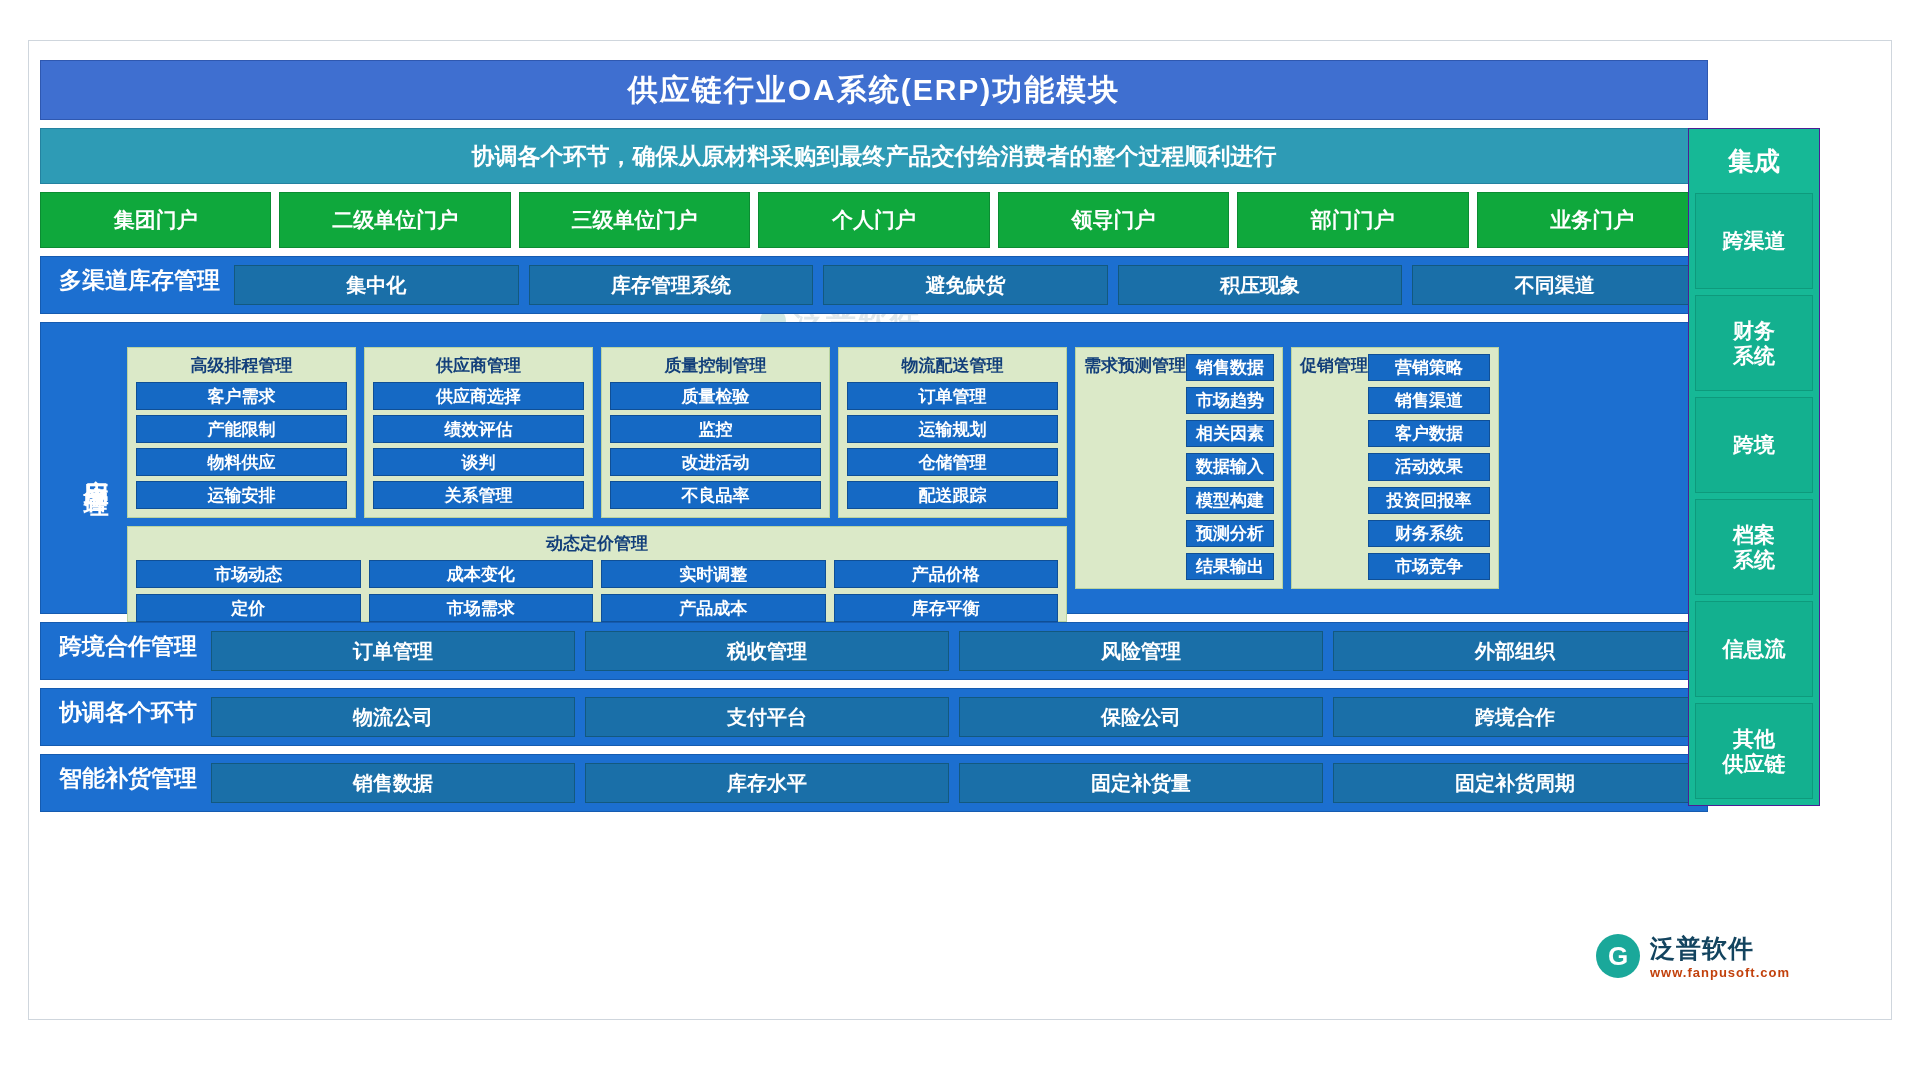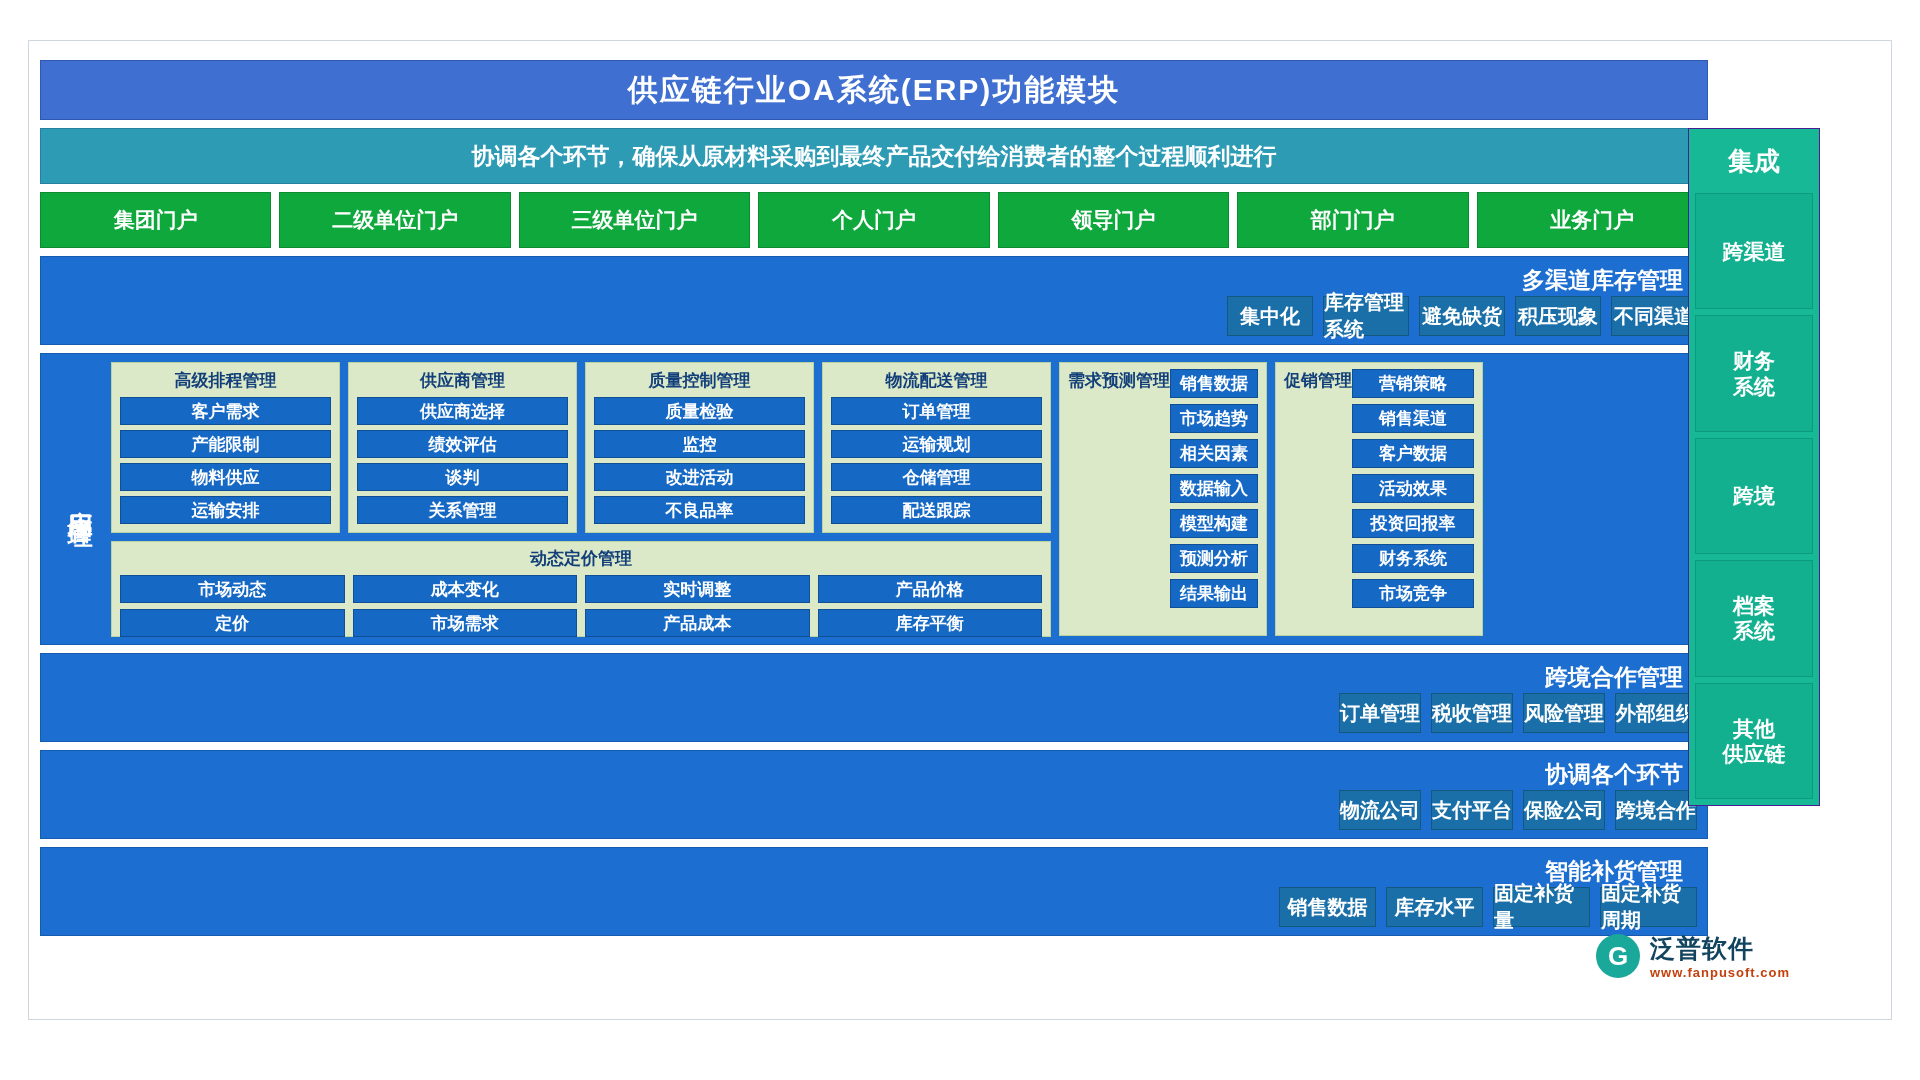--- a/index.html
+++ b/index.html
@@ -96,24 +96,23 @@
     display: flex;
     align-items: center;
     justify-content: center;
   }
 
   .band {
     margin-top: 8px;
     background: #1c6fd0;
     border: 1px solid #155bb0;
     display: flex;
-    align-items: flex-end;
+    align-items: flex-start;
     padding: 8px 10px;
     box-sizing: border-box;
-    flex-direction: column;
   }
   .band-label {
     color: #ffffff;
     font-size: 23px;
     font-weight: bold;
     flex: 0 0 auto;
     padding: 0 14px 0 8px;
     white-space: nowrap;
   }
   .band-items {
@@ -133,21 +132,21 @@
     align-items: center;
     justify-content: center;
   }
 
   
   .app-block {
     margin-top: 8px;
     background: #1c6fd0;
     border: 1px solid #155bb0;
     display: flex;
-    padding: 8px;
+    padding: 24px;
     box-sizing: border-box;
     height: 292px;
   }
   .app-side {
     width: 62px;
     color: #ffffff;
     font-size: 25px;
     font-weight: bold;
     display: flex;
     align-items: center;
@@ -494,20 +493,23 @@
     <div class="side-item">
       <span>跨境</span>
     </div>
     <div class="side-item">
       <div>
         <span>档案</span>
         <span>系统</span>
       </div>
     </div>
     <div class="side-item">
+      <span>信息流</span>
+    </div>
+    <div class="side-item">
       <div>
         <span>其他</span>
         <span>供应链</span>
       </div>
     </div>
   </div>
 
   <div class="footer-logo">
     <div class="logo-mark">G</div>
     <div class="logo-text">

